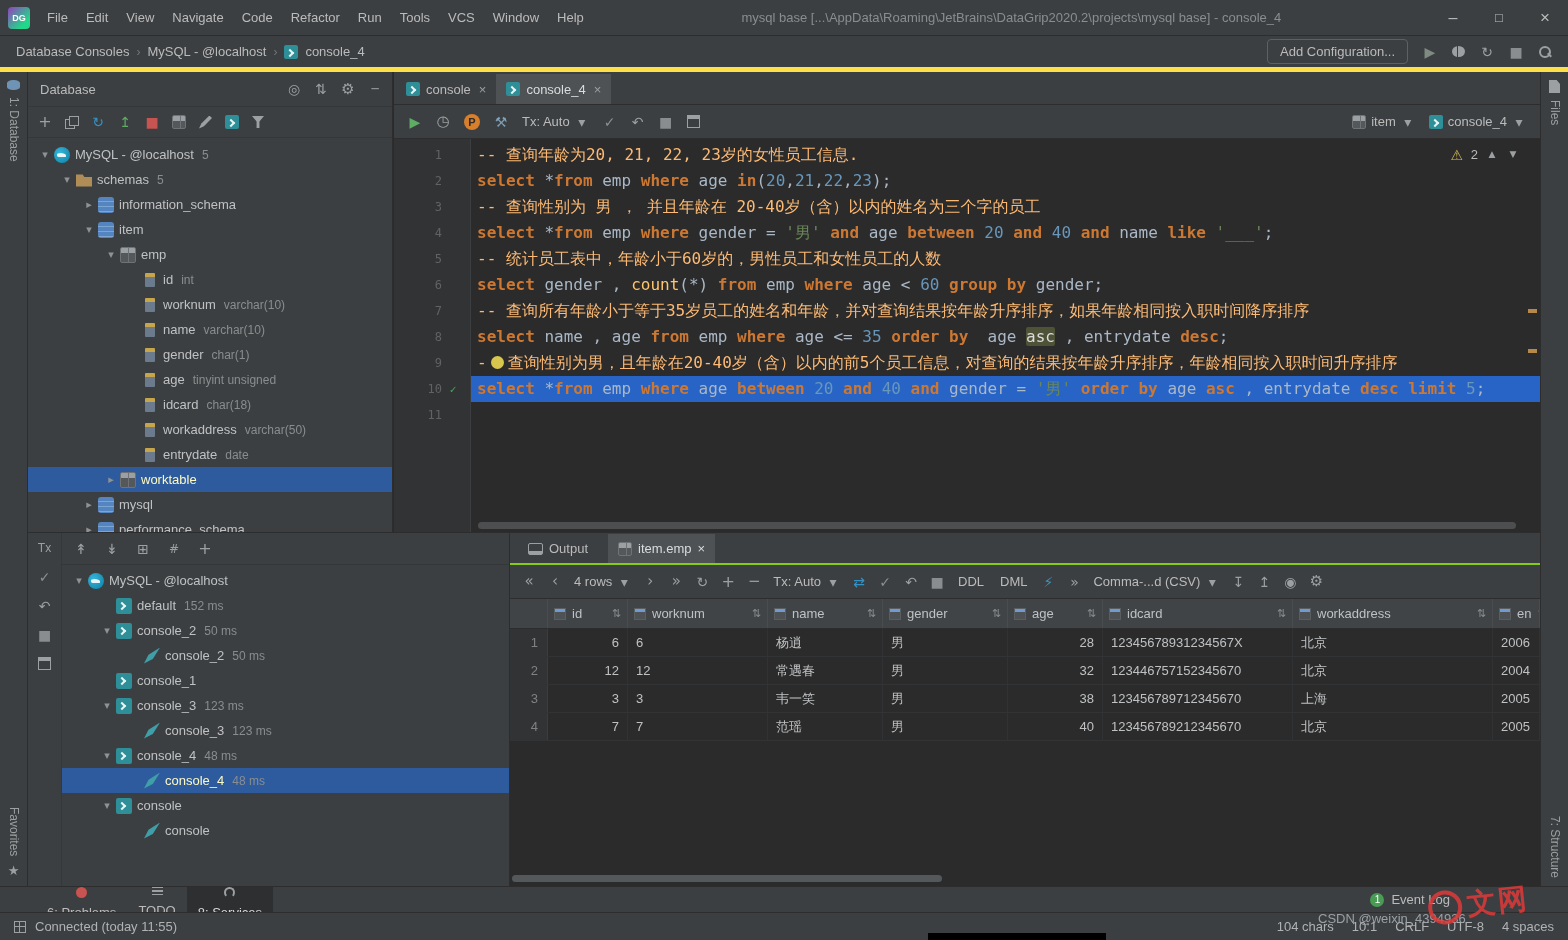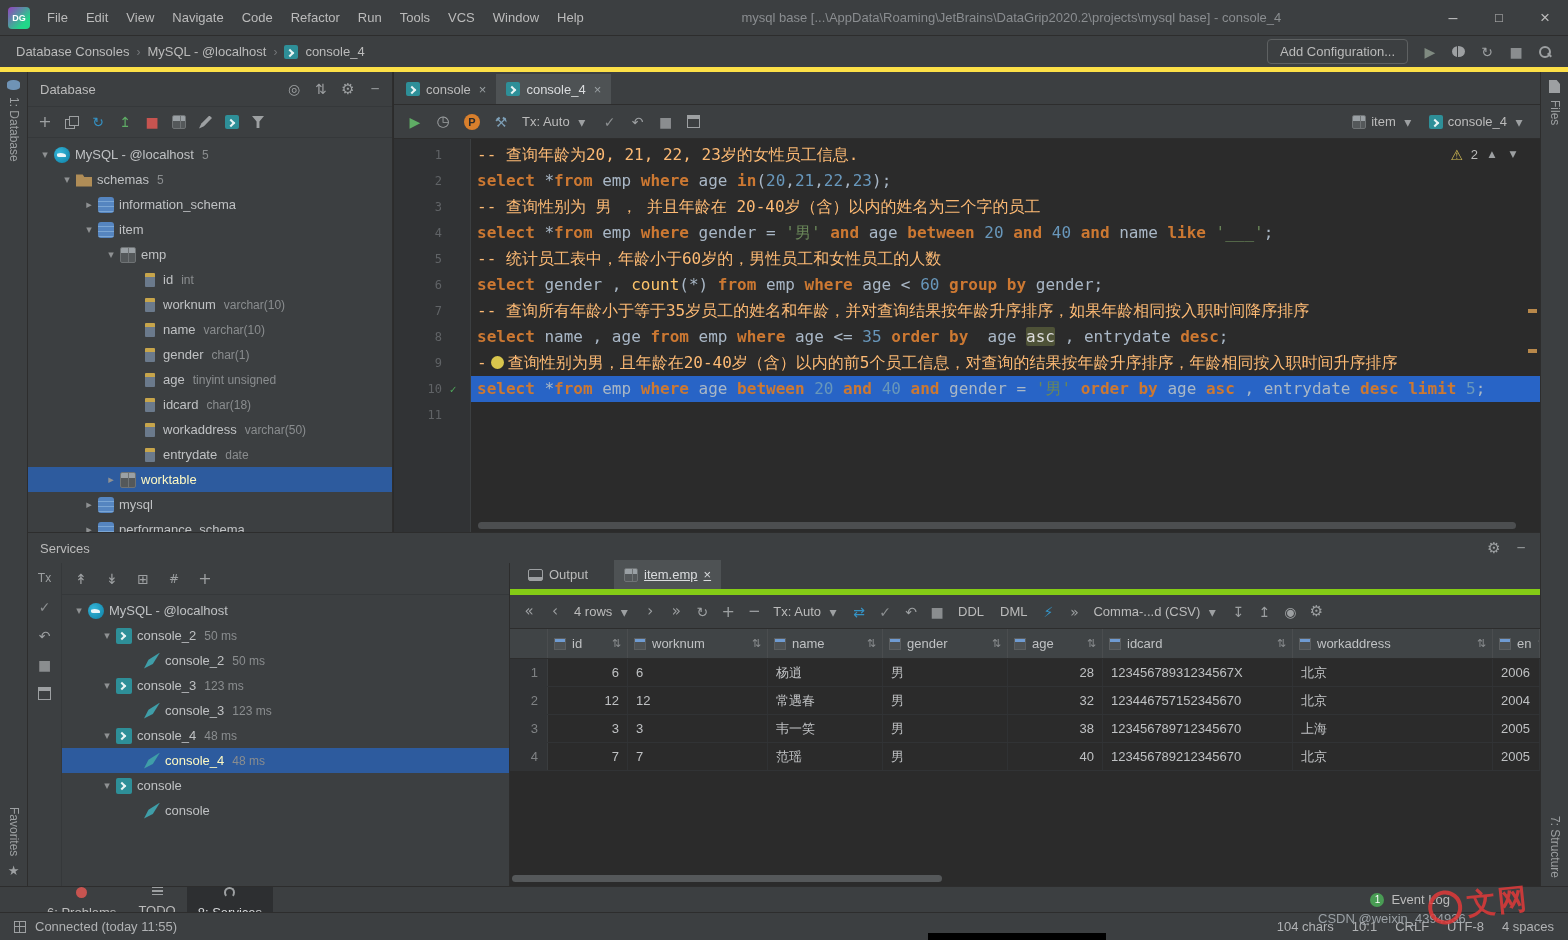--- a/index.html
+++ b/index.html
@@ -154,23 +154,23 @@
 .svc-head{height:30px;display:flex;align-items:center;padding:0 12px;flex:none;}
 .svc-body{flex:1;display:flex;min-height:0;}
 .svc-left{width:482px;display:flex;border-right:1px solid #2d2d2d;flex:none;}
 .svc-vstrip{width:34px;display:flex;flex-direction:column;align-items:center;gap:15px;padding-top:8px;border-right:1px solid #35383a;flex:none;}
 .txlbl{color:#9da0a2;font-size:12px;}
 .svc-main{flex:1;display:flex;flex-direction:column;min-width:0;}
 .svc-toolbar{height:32px;display:flex;align-items:center;gap:17px;padding:0 12px;border-bottom:1px solid #35383a;flex:none;}
 .svc-tree{flex:1;overflow:hidden;padding-top:3px;}
 
 .svc-out{flex:1;display:flex;flex-direction:column;min-width:0;background:#3c3f41;}
-.out-tabs{height:32px;display:flex;align-items:flex-end;padding-left:8px;gap:16px;border-bottom:6px solid #84cc16;flex:none;}
+.out-tabs{height:32px;display:flex;align-items:flex-end;padding-left:8px;gap:10px;border-bottom:2px solid #84cc16;flex:none;}
 .out-tab{height:29px;display:flex;align-items:center;gap:6px;padding:0 10px;color:#bbb;}
-.out-tab.active{background:#4e5254;color:#dadcde;text-decoration:underline;}
+.out-tab.active{background:#4e5254;color:#dadcde;}
 .out-toolbar{height:34px;display:flex;align-items:center;gap:12px;padding:0 12px;border-bottom:1px solid #2d2d2d;flex:none;}
 .txtbtn{color:#bbb;padding:0 2px;}
 .grid{flex:1;background:#2b2b2b;position:relative;overflow:hidden;display:flex;flex-direction:column;}
 .grow{display:grid;grid-template-columns:38px 80px 140px 115px 125px 95px 190px 200px minmax(0,1fr);}
 .grid-header{height:30px;background:#404446;border-bottom:1px solid #2d2d2d;flex:none;}
 .gh-cell{display:flex;align-items:center;gap:6px;padding:0 6px;border-right:1px solid #4a4d4f;color:#bfc1c3;overflow:hidden;white-space:nowrap;}
 .sort{margin-left:auto;color:#8a8d8f;font-size:11px;}
 .grid-row{height:28px;border-bottom:1px solid #313335;}
 .gr-num{display:flex;align-items:center;justify-content:flex-end;padding-right:9px;color:#7f8284;background:#313335;border-right:1px solid #3a3d3f;}
 .gr-cell{display:flex;align-items:center;padding:0 8px;color:#bfc1c3;border-right:1px solid #303234;overflow:hidden;white-space:nowrap;}
@@ -478,27 +478,20 @@
         <span class="g g-up2"></span>
         <span class="g g-down2"></span>
       </div>
       <div class="ruler-mark m1"></div>
       <div class="ruler-mark m2"></div>
       <div class="hscroll"></div>
     </div>
   </div>
 
   <div class="services">
-    <div class="svc-head">
-      <span>Services</span>
-      <span class="head-icons">
-        <span class="g g-gear"></span>
-        <span class="g g-hide"></span>
-      </span>
-    </div>
     <div class="svc-body">
       <div class="svc-left">
         <div class="svc-vstrip">
           <span class="txlbl">Tx</span>
           <span class="g g-check-dim"></span>
           <span class="g g-undo"></span>
           <span class="g g-stop"></span>
           <span class="icalc"></span>
         </div>
         <div class="svc-main">
@@ -509,30 +502,41 @@
             <span class="g g-flat"></span>
             <span class="g g-plus"></span>
           </div>
           <div class="svc-tree">
               <div class="trow" style="padding-left: 8px;">
                 <span class="chev">▾</span>
                 <span class="ic ic-mysql"></span>
                 <span class="tlabel">MySQL - @localhost</span>
               </div>
               <div class="trow" style="padding-left: 36px;">
+                <span class="chev"></span>
+                <span class="ic ic-console"></span>
+                <span class="tlabel">default</span>
+                <span class="tmeta">152 ms</span>
+              </div>
+              <div class="trow" style="padding-left: 36px;">
                 <span class="chev">▾</span>
                 <span class="ic ic-console"></span>
                 <span class="tlabel">console_2</span>
                 <span class="tmeta">50 ms</span>
               </div>
               <div class="trow" style="padding-left: 64px;">
                 <span class="chev"></span>
                 <span class="ic ic-query"></span>
                 <span class="tlabel">console_2</span>
                 <span class="tmeta">50 ms</span>
+              </div>
+              <div class="trow" style="padding-left: 36px;">
+                <span class="chev"></span>
+                <span class="ic ic-console"></span>
+                <span class="tlabel">console_1</span>
               </div>
               <div class="trow" style="padding-left: 36px;">
                 <span class="chev">▾</span>
                 <span class="ic ic-console"></span>
                 <span class="tlabel">console_3</span>
                 <span class="tmeta">123 ms</span>
               </div>
               <div class="trow" style="padding-left: 64px;">
                 <span class="chev"></span>
                 <span class="ic ic-query"></span>

